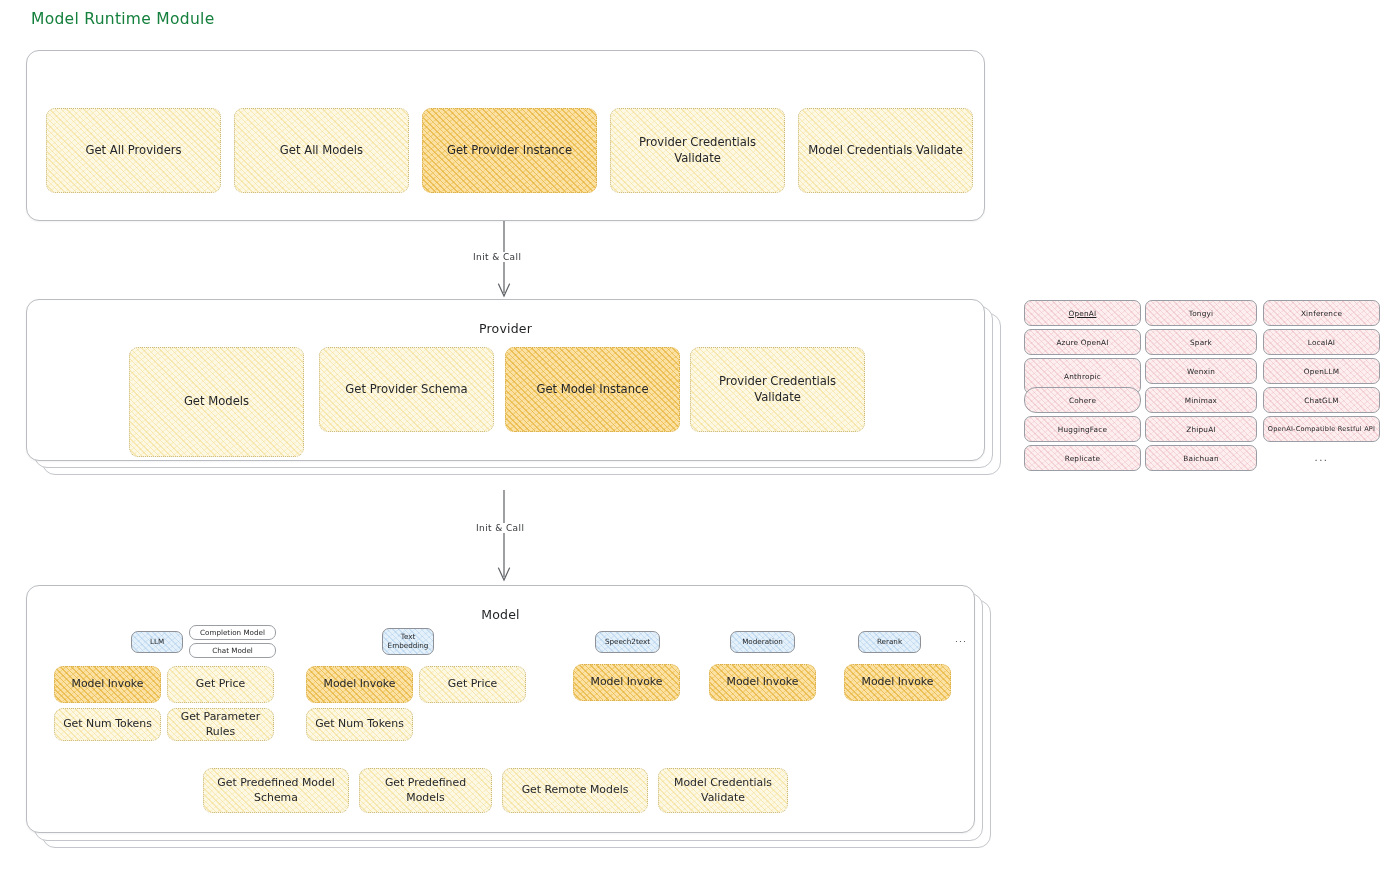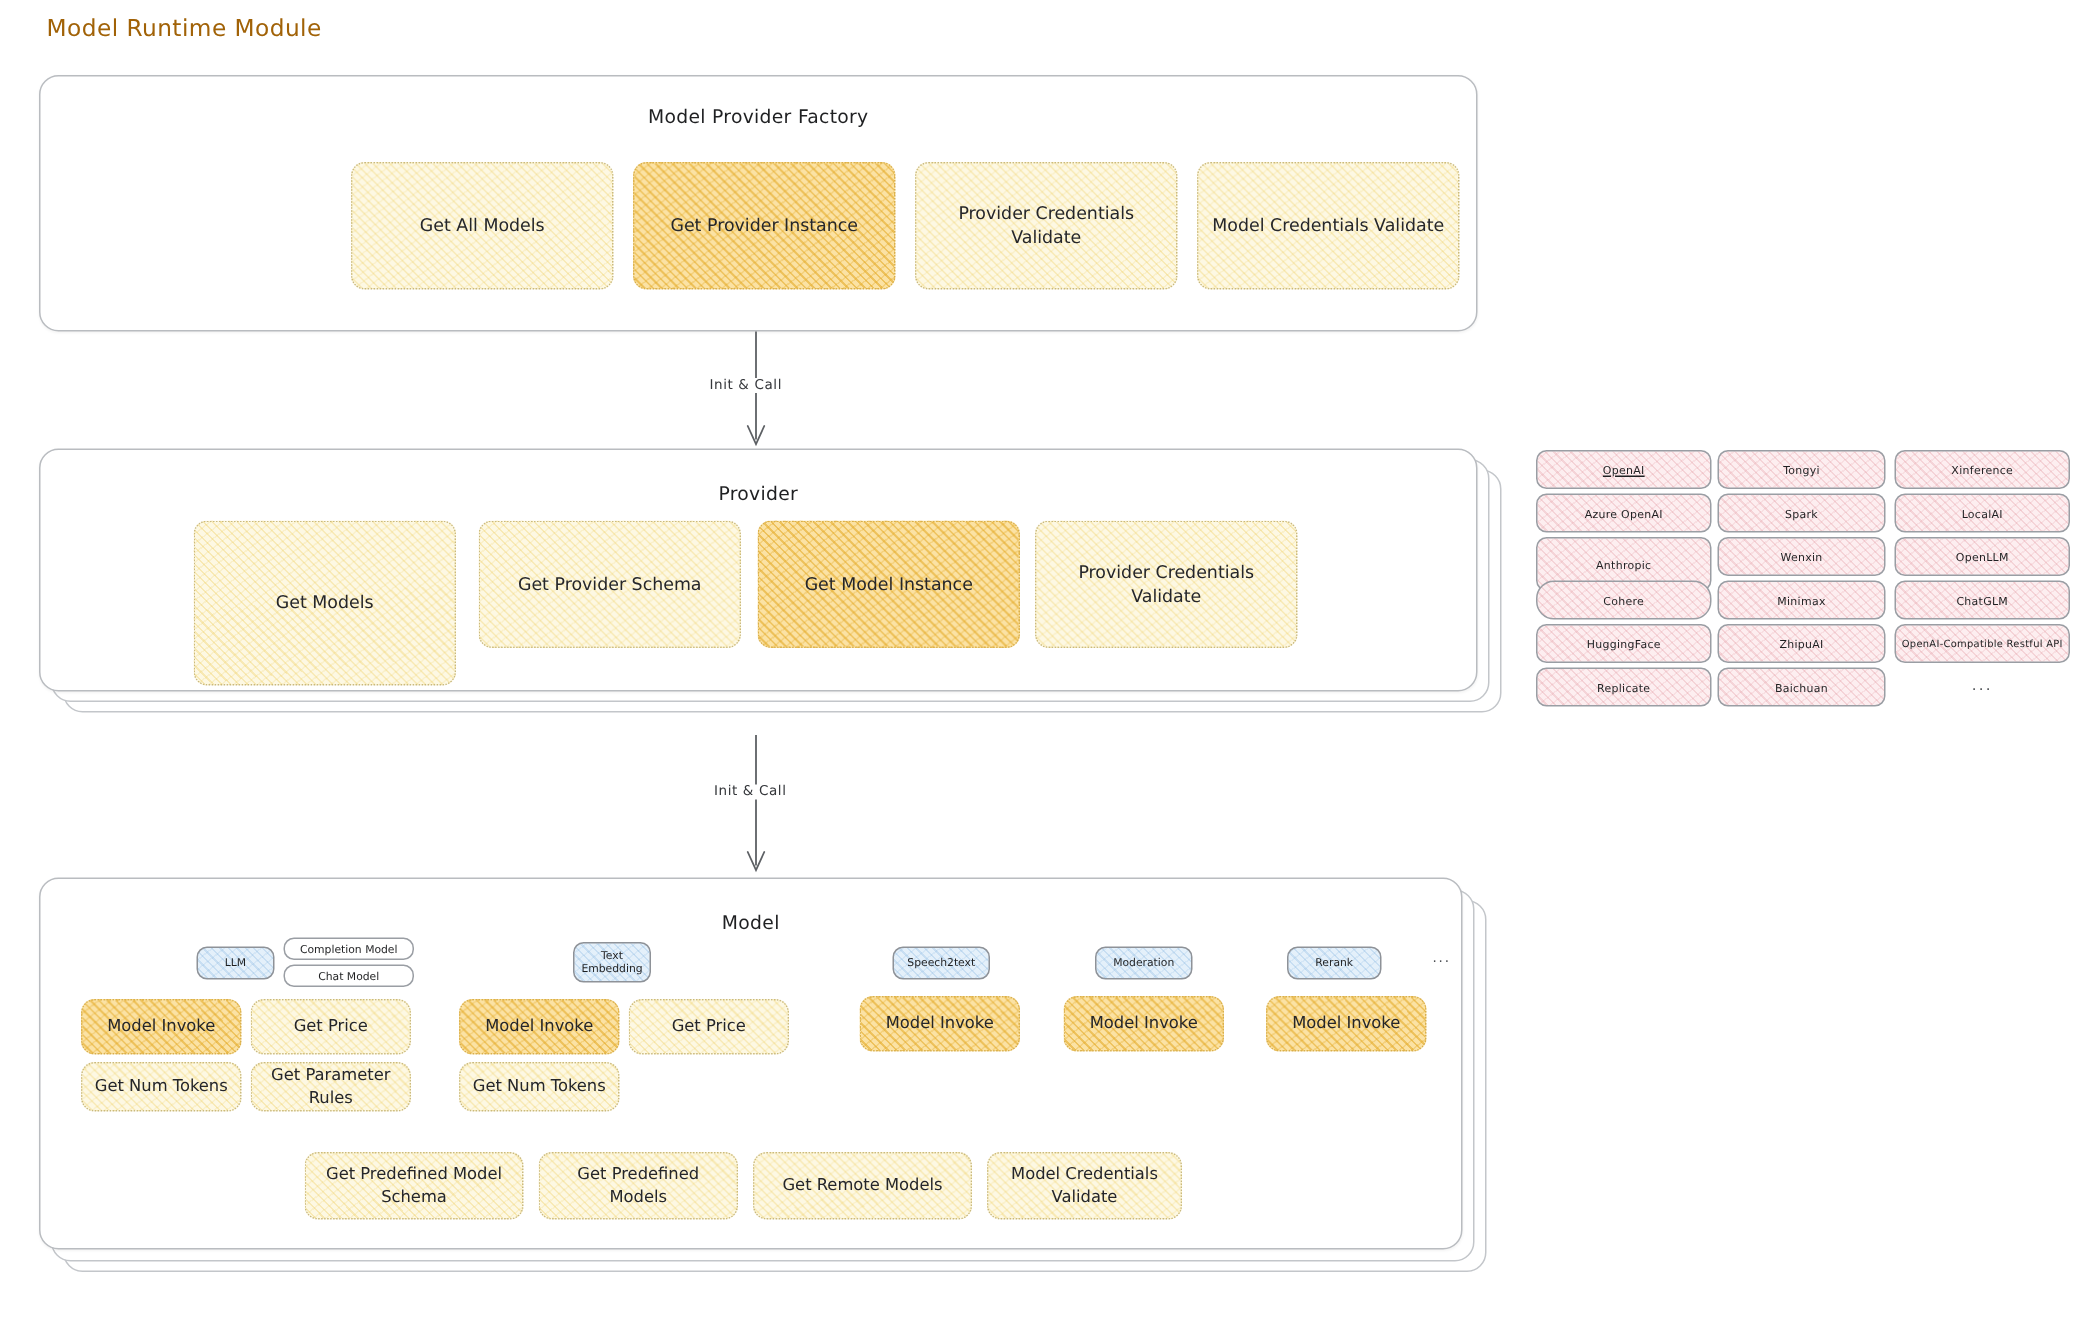--- a/index.html
+++ b/index.html
@@ -39,21 +39,21 @@
       repeating-linear-gradient(45deg, rgba(100,160,215,.22) 0 1px, rgba(0,0,0,0) 1px 4px),
       repeating-linear-gradient(-38deg, rgba(100,160,215,.12) 0 1px, rgba(0,0,0,0) 1px 5px);
   }
 
   
   #page-title {
     position: absolute;
     left: 31px; top: 10px;
     font-size: 15.5px;
     letter-spacing: .3px;
-    color: #a16207;
+    color: #15803d;
   }
 
   
   .panel {
     position: absolute;
     background: #fff;
     border: 1.2px solid #b9bcc0;
     border-radius: 13px;
     box-shadow: 0 1px 2px rgba(0,0,0,.05);
   }
@@ -154,22 +154,24 @@
     color: #4a4d52;
     letter-spacing: 1.2px;
   }
 </style>
 </head>
 <body>
 
 <div id="page-title">Model Runtime Module</div>
 
 <div class="panel" style="left:26px; top:50px; width:959px; height:171px;">
-  <div class="panel-title" style="top:19px;">Model Provider Factory</div>
-
+
+  <div class="fbox hatch-yellow" style="left:19px; top:57px; width:175px; height:85px;">
+    <span>Get All Providers</span>
+  </div>
 
   <div class="fbox hatch-yellow" style="left:207px; top:57px; width:175px; height:85px;">
     <span>Get All Models</span>
   </div>
 
   <div class="fbox hatch-gold" style="left:395px; top:57px; width:175px; height:85px; border-color:#d8af4d;">
     <span>Get Provider Instance</span>
   </div>
 
   <div class="fbox hatch-yellow" style="left:583px; top:57px; width:175px; height:85px;">

